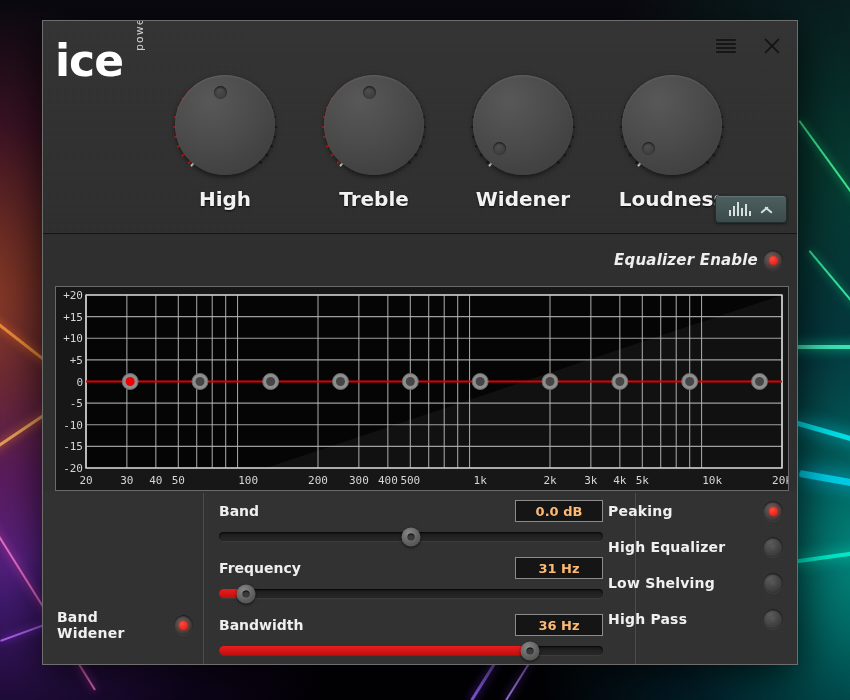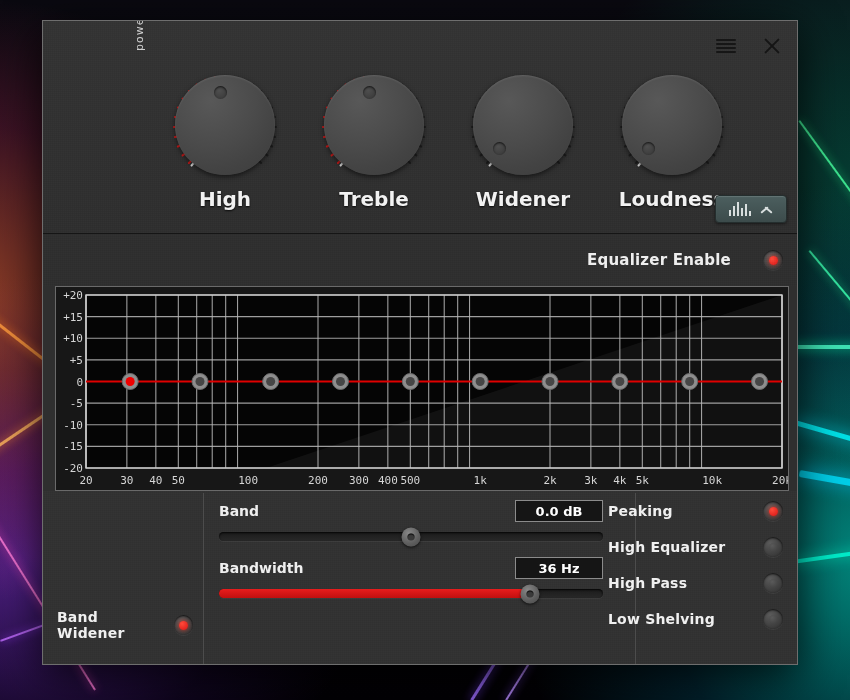--- a/index.html
+++ b/index.html
@@ -111,22 +111,23 @@
   .chev { width:13px; height:8px; position:relative; }
   .chev::before, .chev::after {
     content:""; position:absolute; top:4px; width:9px; height:2px; background:#d8dede; border-radius:1px;
   }
   .chev::before { left:0; transform:rotate(-40deg); }
   .chev::after  { right:0; transform:rotate(40deg); }
 
   
   #eq-enable-row {
     position:absolute; left:0; top:213px; width:756px; height:52px;
-    display:flex; align-items:center; justify-content:flex-end; padding-right:16px; gap:32px;
+    display:flex; align-items:center; justify-content:flex-end; padding-right:16px; gap:5px;
     background:#2e2e2e;
+    font-style:italic;
   }
   .row-label { font-size:15px; font-weight:700; color:#f0f0f0; letter-spacing:.2px; }
 
   .led {
     width:20px; height:20px; border-radius:50%; cursor:pointer;
     background:radial-gradient(circle at 36% 30%, #5b5b5b, #3a3a3a 70%, #2c2c2c);
     box-shadow:inset 0 1px 2px rgba(0,0,0,.8), 0 1px 1px rgba(255,255,255,.07);
     display:flex; align-items:center; justify-content:center;
   }
   .led::after {
@@ -150,21 +151,21 @@
   }
   #band-enable .row-label { font-size:14px; }
   .vdiv { position:absolute; top:2px; bottom:2px; width:1px; background:#4c4c4c; }
 
   #sliders { position:absolute; left:176px; top:8px; width:384px; }
   .slider-group { margin-bottom:15px; }
   .sg-head { display:flex; align-items:center; justify-content:space-between; height:24px; }
   .sg-name { font-size:14px; font-weight:700; color:#efefef; }
   .sg-value {
     width:88px; height:22px; background:#151515; border:1px solid #8b8b8b;
-    color:#ffffff; font-size:13px; font-weight:700; display:flex; align-items:center;
+    color:#fdba74; font-size:13px; font-weight:700; display:flex; align-items:center;
     justify-content:center; cursor:text;
   }
   .track {
     position:relative; height:9px; margin-top:9px; border-radius:5px;
     background:linear-gradient(180deg,#1b1b1b,#282828);
     box-shadow:inset 0 1px 2px rgba(0,0,0,.85), 0 1px 0 rgba(255,255,255,.05);
     cursor:pointer;
   }
   .fill { position:absolute; left:0; top:0; bottom:0; border-radius:5px 0 0 5px;
           background:linear-gradient(180deg,#e81d1d,#c10f0f); }
@@ -205,20 +206,21 @@
     <div class="beam" style="left:792px;top:560px;width:150px;height:4px;background:#00ffd8;transform:rotate(-8deg);box-shadow:0 0 14px #00ffcc;"></div>
   </div>
 </div>
 
 <div id="app">
 
   <div id="knob-panel">
     <div class="noise"></div>
 
     <div id="logo">
+      <div class="ice">ice</div>
       <div class="power">power</div>
     </div>
 
     <div id="win-btns">
       <div class="wb hamb">
         <i></i>
           <i></i>
           <i></i>
           <i></i>
       </div>
@@ -730,43 +732,53 @@
           <div class="sg-head">
             <span class="sg-name">Band</span>
             <span class="sg-value">0.0 dB</span>
           </div>
           <div class="track">
             <div class="thumb" style="left: 50%;"></div>
           </div>
         </div>
         <div class="slider-group">
           <div class="sg-head">
+            <span class="sg-name">Frequency</span>
+            <span class="sg-value">31 Hz</span>
+          </div>
+          <div class="track">
+            <div class="fill" style="width: 7%;"></div>
+            <div class="thumb" style="left: 7%;"></div>
+          </div>
+        </div>
+        <div class="slider-group">
+          <div class="sg-head">
             <span class="sg-name">Bandwidth</span>
             <span class="sg-value">36 Hz</span>
           </div>
           <div class="track">
             <div class="fill" style="width: 81%;"></div>
             <div class="thumb" style="left: 81%;"></div>
           </div>
         </div>
       </div>
 
     <div id="filter-types">
         <div class="ft-row">
           <span class="row-label">Peaking</span>
           <div class="led on"></div>
         </div>
         <div class="ft-row">
           <span class="row-label">High Equalizer</span>
           <div class="led"></div>
         </div>
         <div class="ft-row">
+          <span class="row-label">Low Shelving</span>
+          <div class="led"></div>
+        </div>
+        <div class="ft-row">
           <span class="row-label">High Pass</span>
           <div class="led"></div>
         </div>
-        <div class="ft-row">
-          <span class="row-label">Low Shelving</span>
-          <div class="led"></div>
-        </div>
       </div>
   </div>
 
 </div>
 
 </body></html>

